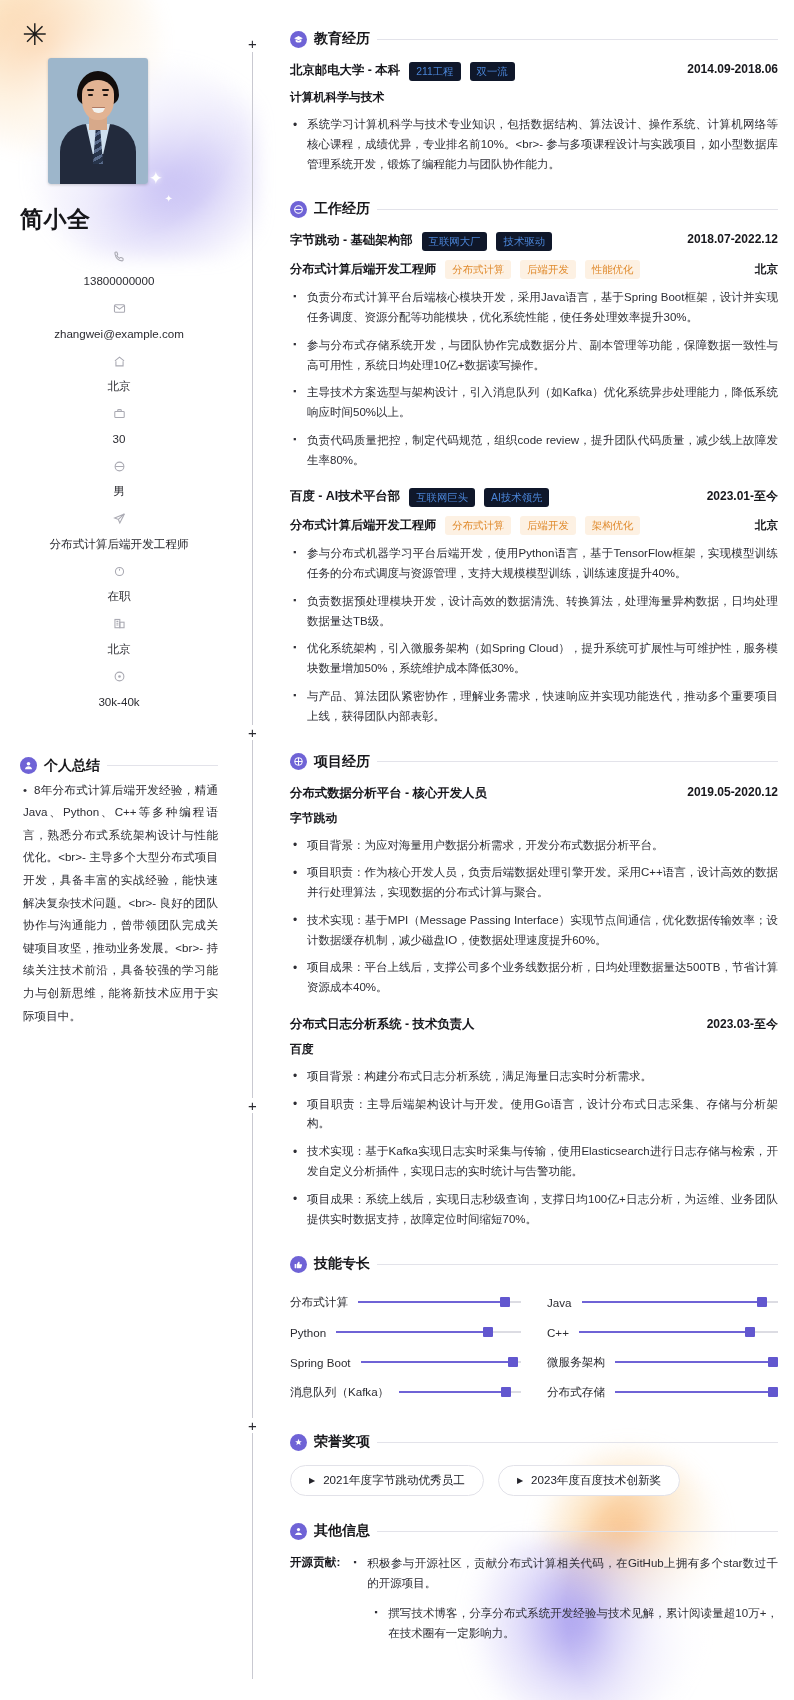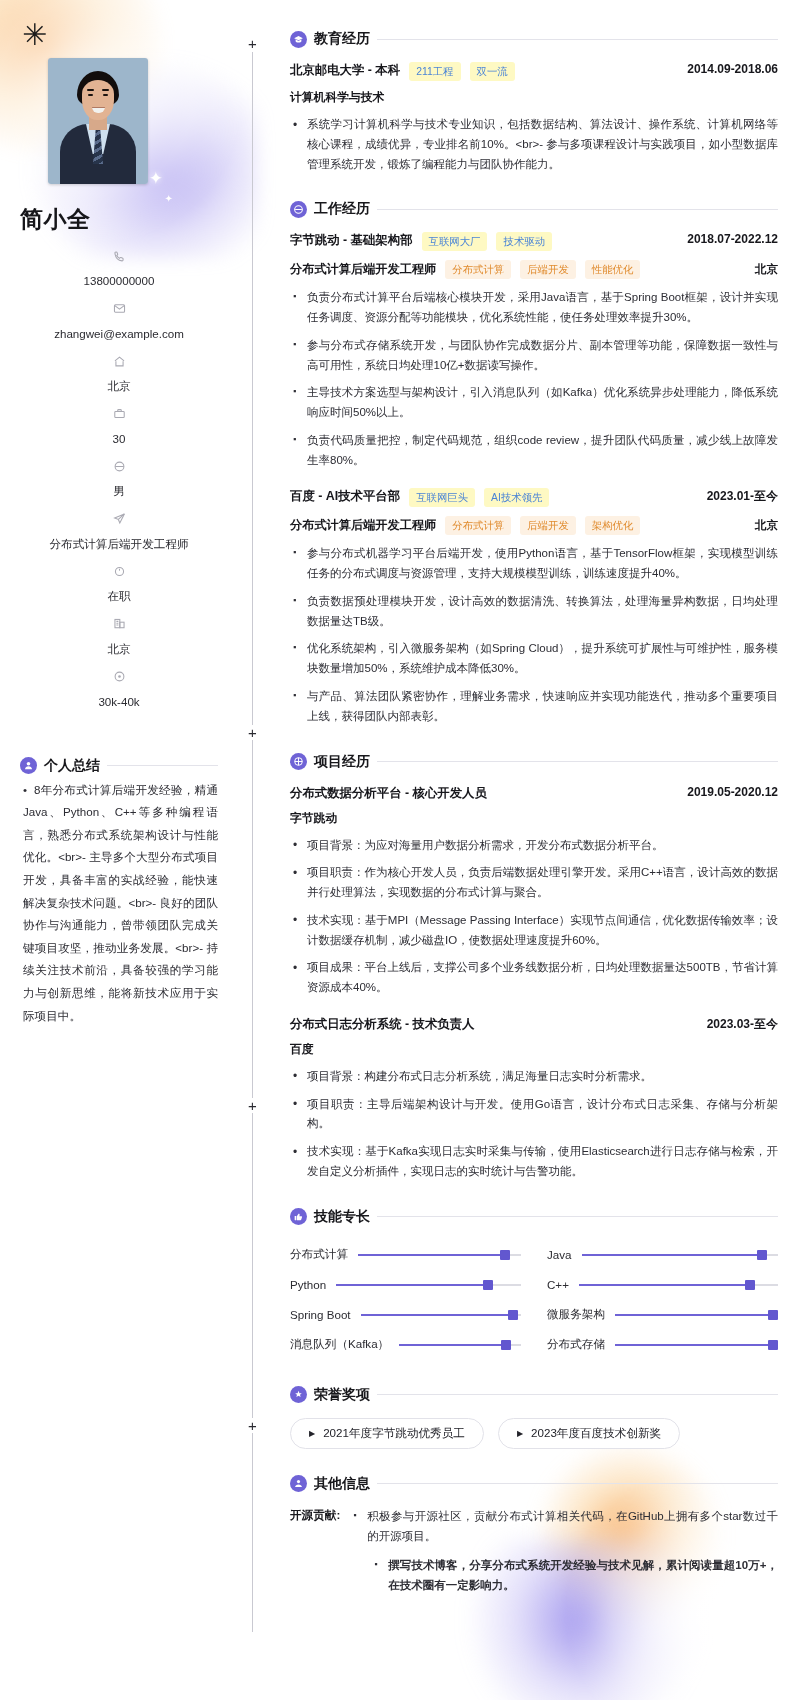--- a/index.html
+++ b/index.html
@@ -157,21 +157,21 @@
   .entry-top {
     display: flex; align-items: flex-start; gap: 9px; margin-bottom: 9px;
   }
   .entry-org { font-size: 12.4px; font-weight: 700; color: #17171c; white-space: nowrap; }
   .entry-date {
     margin-left: auto; font-size: 12px; font-weight: 700; color: #17171c; white-space: nowrap;
   }
   .tag {
     font-size: 10.4px; padding: 2.5px 7px; border-radius: 3px; white-space: nowrap;
   }
-  .tag.blue { background: #fef9c3; color: #4a84d6; }
+  .tag.blue { background: #0f172a; color: #4a84d6; }
   .tag.orange { background: #fdf1e3; color: #e08b2e; }
 
   .entry-role-line { display: flex; align-items: center; gap: 9px; margin-bottom: 9px; }
   .entry-role { font-size: 12.2px; font-weight: 700; color: #17171c; white-space: nowrap; }
   .entry-loc { margin-left: auto; font-size: 11.6px; font-weight: 700; color: #17171c; }
   .entry-sub { font-size: 11.8px; font-weight: 700; color: #17171c; margin-bottom: 9px; }
 
   ul.blist { list-style: none; margin: 0; padding: 0; }
   ul.blist li {
     position: relative; padding-left: 17px; margin-bottom: 8px;
@@ -208,21 +208,21 @@
   }
   .award .tri { font-size: 8px; color: #23232a; }
 
   
   .other-row { display: flex; gap: 10px; }
   .other-label {
     font-size: 11.6px; font-weight: 700; color: #17171c; white-space: nowrap; padding-top: 1px;
   }
   .other-body { flex: 1; min-width: 0; }
   .other-body ul.blist li { margin-bottom: 10px; }
-  .other-body ul.blist li.indented { padding-left: 38px; font-weight: bold; }
+  .other-body ul.blist li.indented { padding-left: 38px; }
   .other-body ul.blist li.indented::before { left: 24px; }
 </style>
 </head>
 <body>
 
 <div class="page">
   <div class="deco deco-tl-orange"></div>
   <div class="deco deco-tl-purple"></div>
   <div class="deco deco-tl-white"></div>
   <div class="deco deco-br-orange"></div>
@@ -476,20 +476,21 @@
         <div class="entry">
           <div class="entry-top">
             <span class="entry-org">分布式日志分析系统 - 技术负责人</span>
             <span class="entry-date">2023.03-至今</span>
           </div>
           <div class="entry-sub">百度</div>
           <ul class="blist">
             <li>项目背景：构建分布式日志分析系统，满足海量日志实时分析需求。</li>
             <li>项目职责：主导后端架构设计与开发。使用Go语言，设计分布式日志采集、存储与分析架构。</li>
             <li>技术实现：基于Kafka实现日志实时采集与传输，使用Elasticsearch进行日志存储与检索，开发自定义分析插件，实现日志的实时统计与告警功能。</li>
+            <li>项目成果：系统上线后，实现日志秒级查询，支撑日均100亿+日志分析，为运维、业务团队提供实时数据支持，故障定位时间缩短70%。</li>
           </ul>
         </div>
       </section>
 
       <section class="rsec">
         <div class="rsec-head">
           <span class="sec-badge">
               <svg viewBox="0 0 16 16" fill="currentColor">
                 <path d="M6.2 13.4h4.6c.6 0 1-.3 1.2-.9l1.1-3.3c.2-.7-.3-1.4-1-1.4H9.3l.4-2.2c.1-.8-.4-1.5-1.2-1.5-.4 0-.8.2-1 .6L5.6 7.6v5.8z"></path>
                 <rect x="2.4" y="7.4" width="2.4" height="6" rx=".5"></rect>

